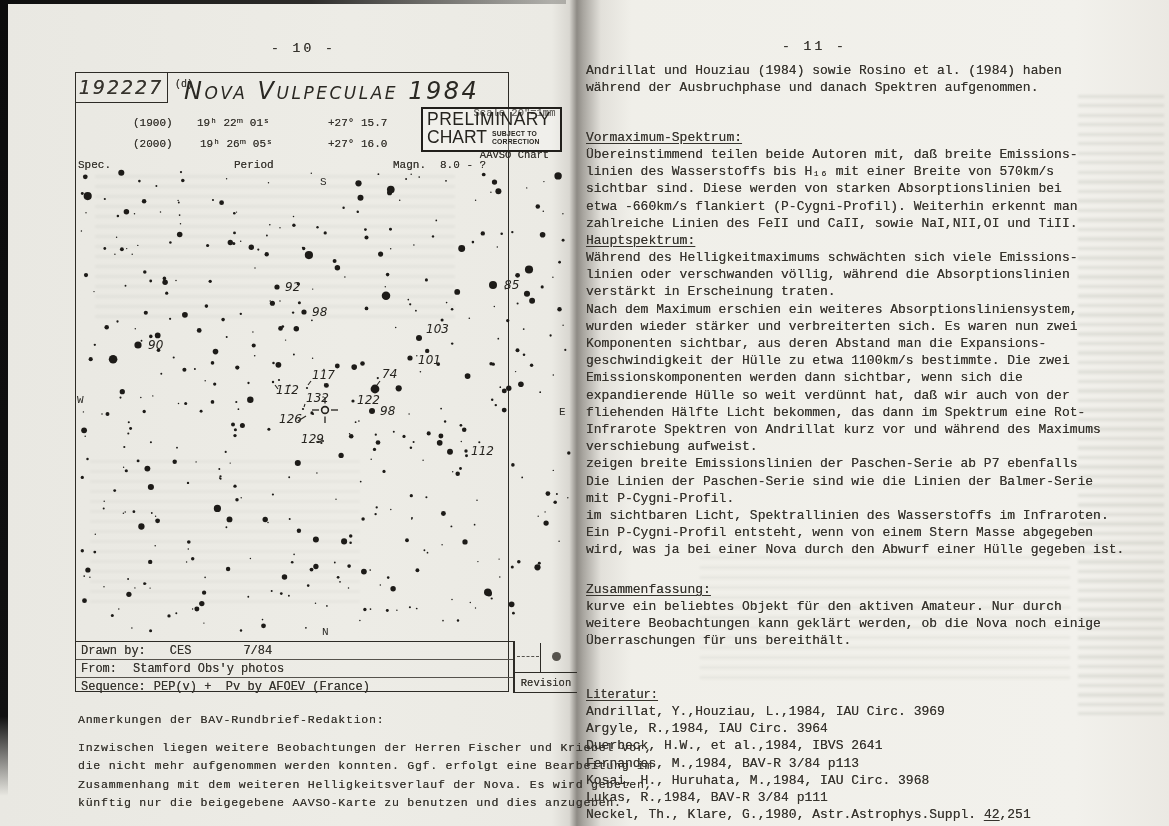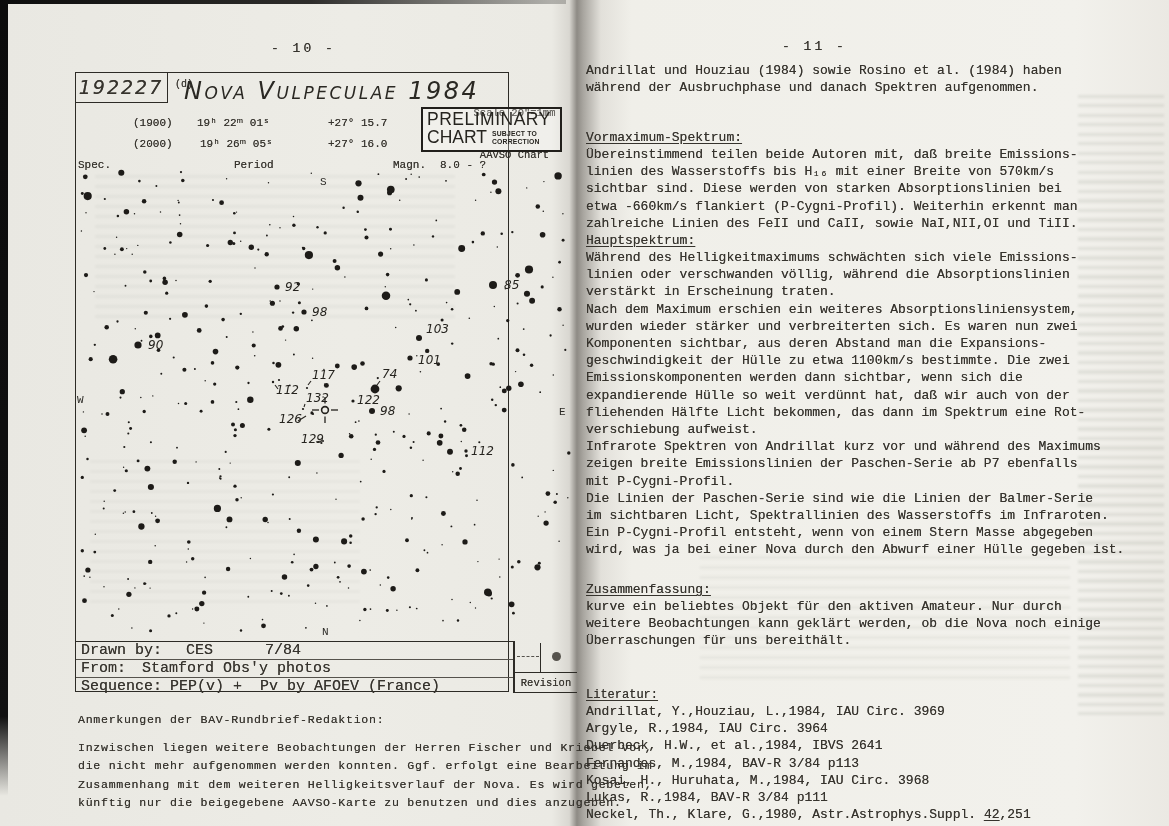--- a/index.html
+++ b/index.html
@@ -35,21 +35,21 @@
   .stamp{left:345px;top:34px;width:141px;height:45px;border:2.6px solid #211f1b;box-sizing:border-box;
          font-family:"Liberation Sans",sans-serif;color:#26241f;background:rgba(255,255,255,.25)}
   .stamp .l1{font-size:17.5px;letter-spacing:.5px;margin:0 0 0 4px;line-height:20px}
   .stamp .row2{display:flex;align-items:center;line-height:17px}
   .stamp .l2{font-size:17.5px;margin-left:4px}
   .stamp .sub{font-size:6.8px;font-weight:bold;line-height:7.2px;margin-left:5px;letter-spacing:.2px}
   .coordtx{font-size:11px;white-space:pre}
   .metatx{font-size:11px;white-space:pre}
 
   .cfoot{left:0;top:568px;width:438px;height:52px;border-right:1.6px solid #2d2b26;
-         border-top:1.6px solid #2d2b26;box-sizing:border-box;font-size:15px}
+         border-top:1.6px solid #2d2b26;box-sizing:border-box;font-size:12px}
   .frow{height:17.2px;display:flex;align-items:center;padding-left:5px;white-space:pre}
   .frow+.frow{border-top:1.2px solid #55524c}
   .vdiv{left:438px;top:568px;width:0;height:32px;border-left:1.6px solid #2d2b26}
   .fdash{left:441px;top:583px;width:22px;height:0;border-top:1.4px dashed #55524c}
   .dotbox{left:464px;top:569.6px;width:35px;height:30px;border-left:1.6px solid #2d2b26;
           border-bottom:1.6px solid #2d2b26;box-sizing:border-box}
   .graydot{left:11px;top:9px;width:9px;height:9px;border-radius:50%;background:#56534d}
   .revbox{left:438px;top:599px;width:63px;height:21px;border:1.6px solid #2d2b26;border-right:none;
           box-sizing:border-box;display:flex;align-items:center;justify-content:center;font-size:10.5px}
 
@@ -693,25 +693,25 @@
         <div class="tl">Während des Helligkeitmaximums schwächten sich viele Emissions-</div>
         <div class="tl">linien oder verschwanden völlig, während die Absorptionslinien</div>
         <div class="tl">verstärkt in Erscheinung traten.</div>
         <div class="tl">Nach dem Maximum erschien ein weiteres Absorptionsliniensystem,</div>
         <div class="tl">wurden wieder stärker und verbreiterten sich. Es waren nun zwei</div>
         <div class="tl">Komponenten sichtbar, aus deren Abstand man die Expansions-</div>
         <div class="tl">geschwindigkeit der Hülle zu etwa 1100km/s bestimmte. Die zwei</div>
         <div class="tl">Emissionskomponenten werden dann sichtbar, wenn sich die</div>
         <div class="tl">expandierende Hülle so weit verdünnt hat, daß wir auch von der</div>
         <div class="tl">fliehenden Hälfte Licht bekommen, das dann im Spektrum eine Rot-</div>
+        <div class="tl">Infrarote Spektren von Andrillat kurz vor und während des Maximums</div>
         <div class="tl">verschiebung aufweist.</div>
-        <div class="tl">Infrarote Spektren von Andrillat kurz vor und während des Maximums</div>
         <div class="tl">zeigen breite Emissionslinien der Paschen-Serie ab P7 ebenfalls</div>
+        <div class="tl">Die Linien der Paschen-Serie sind wie die Linien der Balmer-Serie</div>
         <div class="tl">mit P-Cygni-Profil.</div>
-        <div class="tl">Die Linien der Paschen-Serie sind wie die Linien der Balmer-Serie</div>
         <div class="tl">im sichtbaren Licht, Spektrallinien des Wasserstoffs im Infraroten.</div>
         <div class="tl">Ein P-Cygni-Profil entsteht, wenn von einem Stern Masse abgegeben</div>
         <div class="tl">wird, was ja bei einer Nova durch den Abwurf einer Hülle gegeben ist.</div>
       </div>
 
     <div class="blk hd ink" style="top:581px">Zusammenfassung:</div>
     <div class="blk ink" style="top:598px">
         <div class="tl">kurve ein beliebtes Objekt für den aktiven Amateur. Nur durch</div>
         <div class="tl">weitere Beobachtungen kann geklärt werden, ob die Nova noch einige</div>
         <div class="tl">Überraschungen für uns bereithält.</div>

